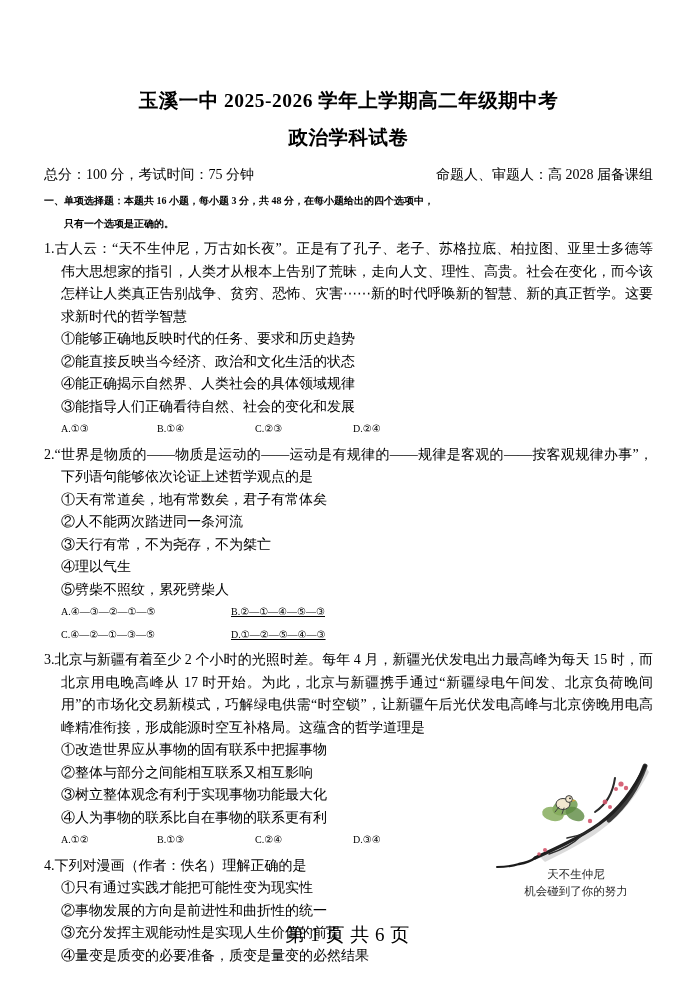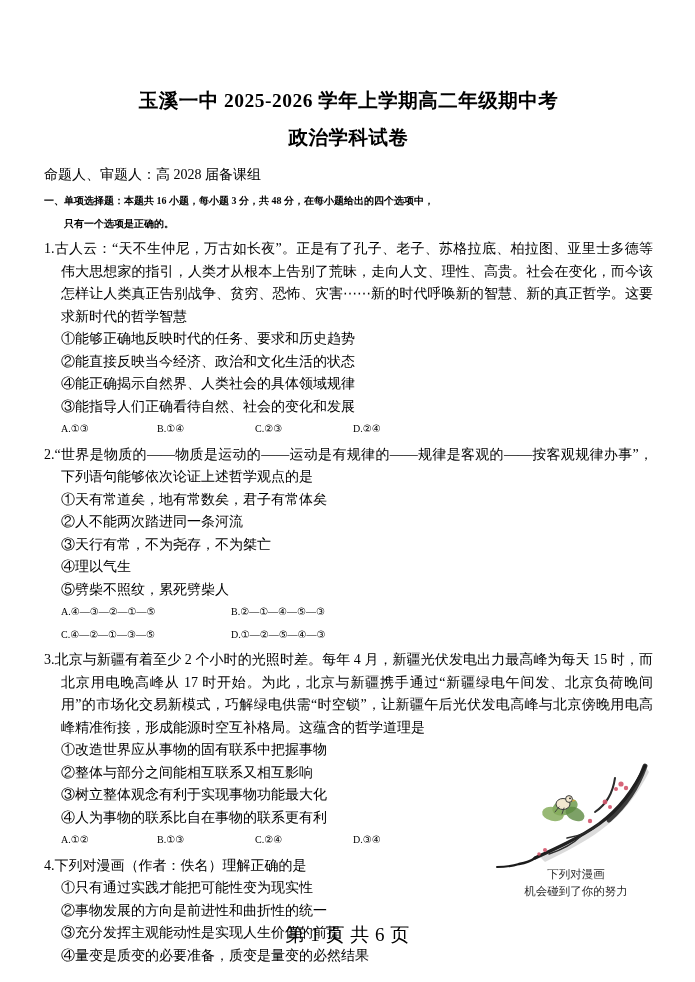--- a/index.html
+++ b/index.html
@@ -92,21 +92,21 @@
   .answers span {
     display: inline-block;
   }
   .ans-a { width: 96px; }
   .ans-b { width: 98px; }
   .ans-c { width: 98px; }
   .ans-d { width: 90px; }
 
   .answers-wide span { display: inline-block; }
   .answers-wide .w1 { width: 170px; }
-  .answers-wide .w2 { width: 170px; }
+  .answers-wide .w2 { width: 170px; text-decoration: underline; }
 
   .footer {
     position: absolute;
     left: 0;
     right: 0;
     bottom: 34px;
     text-align: center;
     font-size: 19px;
     letter-spacing: 0.5px;
   }
@@ -136,20 +136,21 @@
 </head>
 <body>
 
 <div class="page">
   <div class="inner">
 
     <h1 class="title">玉溪一中 2025-2026 学年上学期高二年级期中考</h1>
     <h2 class="subtitle">政治学科试卷</h2>
 
     <div class="meta-row">
+      <div class="meta-left">总分：100 分，考试时间：75 分钟</div>
       <div class="meta-right">命题人、审题人：高 2028 届备课组</div>
     </div>
 
     <div class="section-head">
       <span class="bold">一、单项选择题：</span><span class="bold">本题共 16 小题，每小题 3 分，共 48 分，在每小题给出的四个选项中，</span>
       <span class="indent2 bold">只有一个选项是正确的。</span>
     </div>
 
     <div class="q">
       <div class="q-body hang">
@@ -243,19 +244,19 @@
         <circle cx="110" cy="40" r="2.4"></circle>
         <circle cx="115" cy="45" r="2"></circle>
         <circle cx="95" cy="59" r="2.2"></circle>
         <circle cx="50" cy="88" r="2"></circle>
         <circle cx="44" cy="92" r="1.8"></circle>
       </g>
 
       <path d="M24 102 C18 104, 10 105, 2 105" stroke="#1b1b1b" stroke-width="2" fill="none" stroke-linecap="round"></path>
     </svg>
     <div class="cartoon-caption">
-      <div>下列对漫画</div>
+      <div>天不生仲尼</div>
       <div>机会碰到了你的努力</div>
     </div>
   </div>
 
   <div class="footer">第 1 页 共 6 页</div>
 </div>
 
 </body></html>

